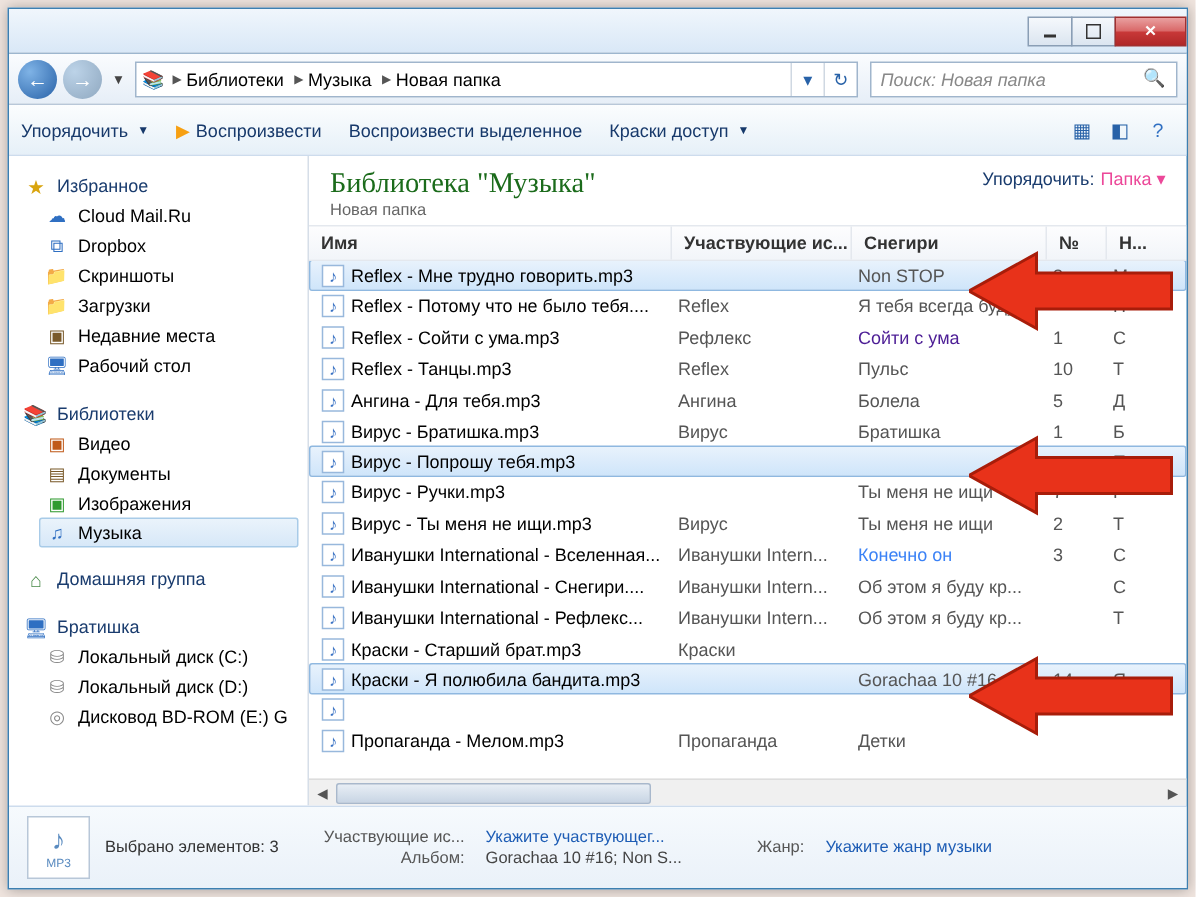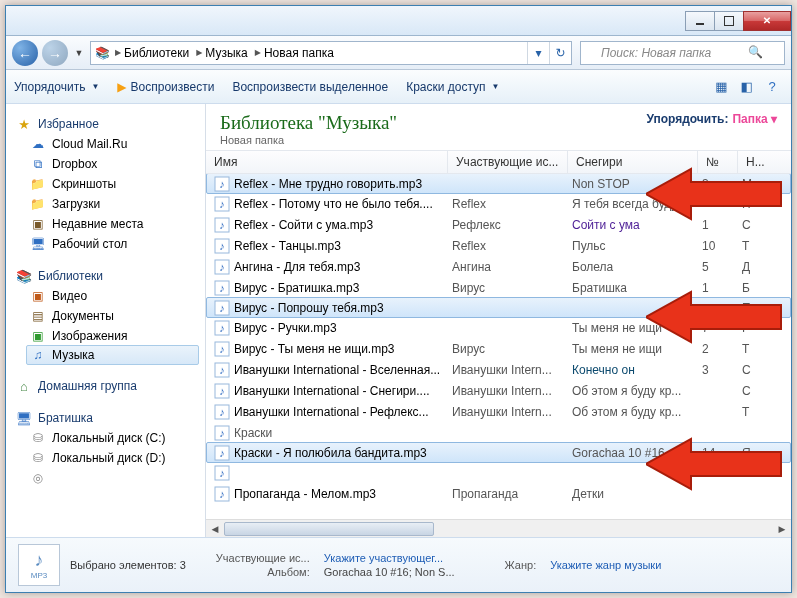--- a/index.html
+++ b/index.html
@@ -14,43 +14,43 @@
   .tbtn.close::before{content:'✕';color:#fff;font-weight:bold;}
   .navbar { height: 34px; background: linear-gradient(to bottom,#fafcfe,#e6eef7); display:flex; align-items:center; padding:0 6px; gap:4px; border-bottom:1px solid #b8c7d8;}
   .navbtn{ width:26px;height:26px;border-radius:50%;background:radial-gradient(circle at 30% 30%,#7fb3e6,#2862a8);display:flex;align-items:center;justify-content:center;color:#fff;font-size:14px;cursor:pointer;}
   .navbtn.fwd{background:radial-gradient(circle at 30% 30%,#bcd3e8,#8fa8c0);}
   .navdrop{width:14px;height:26px;display:flex;align-items:center;justify-content:center;font-size:9px;color:#444;}
   .addrbar{flex:1;height:24px;border:1px solid #a0b5cc;background:#fff;display:flex;align-items:center;font-size:12px;padding-left:4px;}
   .addrbar .seg{display:flex;align-items:center;padding:0 2px;color:#000;}
   .addrbar .seg .tri{font-size:8px;margin:0 3px;color:#555;}
   .addr-icons{margin-left:auto;display:flex;align-items:center;}
   .addr-icons span{width:22px;height:22px;display:flex;align-items:center;justify-content:center;font-size:12px;color:#2862a8;border-left:1px solid #cfd8e2;}
-  .searchbox{width:205px;height:24px;border:1px solid #a0b5cc;background:#fff;display:flex;align-items:center;font-size:12px;color:#888;font-style:italic;padding:0 20px;margin-left:4px;}
+  .searchbox{width:205px;height:24px;border:1px solid #a0b5cc;background:#fff;display:flex;align-items:center;font-size:12px;color:#888;font-style:italic;padding:0 6px;margin-left:4px;}
   .searchbox .sicon{margin-left:auto;width:16px;height:16px;color:#2862a8;font-style:normal;}
   .toolbar{height:34px;background:linear-gradient(to bottom,#fbfdfe,#e6f0f8);display:flex;align-items:center;padding:0 8px;gap:18px;border-bottom:1px solid #cddced;font-size:12px;color:#17396b;}
   .toolbar .item{display:flex;align-items:center;gap:4px;cursor:pointer;}
   .toolbar .drop{font-size:8px;margin-left:2px;}
   .toolbar .spacer{flex:1;}
   .toolbar .ricons span{display:inline-flex;width:22px;justify-content:center;font-size:13px;color:#2862a8;}
   .body{flex:1;display:flex;overflow:hidden;}
   .sidebar{width:200px;border-right:1px solid #d6dee8;padding:10px 0;overflow:auto;font-size:12px;}
   .sidebar .grp{margin-bottom:12px;}
   .sidebar .grphead{display:flex;align-items:center;padding:2px 10px;font-weight:normal;color:#1a3c6e;cursor:pointer;}
   .sidebar .grphead .ico{width:16px;height:16px;margin-right:6px;display:inline-flex;align-items:center;justify-content:center;font-size:13px;}
   .sidebar .gitems{padding-left:14px;}
   .sidebar .gitem{display:flex;align-items:center;padding:2px 10px;color:#000;cursor:pointer;}
   .sidebar .gitem .ico{width:16px;height:16px;margin-right:6px;display:inline-flex;align-items:center;justify-content:center;font-size:12px;}
   .sidebar .gitem.sel{background:linear-gradient(to bottom,#eaf3fb,#d7e8f8);border:1px solid #a8cbe8;border-radius:2px;margin:-1px 6px -1px 6px;padding:1px 3px;}
   .main{flex:1;display:flex;flex-direction:column;overflow:hidden;position:relative;}
   .libheader{padding:8px 14px 4px;display:flex;align-items:flex-start;}
   .libtitle{font-size:19px;color:#1b6b1b;font-family:'Segoe UI';}
   .libsub{font-size:11px;color:#666;}
-  .librr{margin-left:auto;font-size:12px;color:#1a3c6e;display:flex;gap:4px;font-weight:bold;}
+  .librr{margin-left:auto;font-size:12px;color:#1a3c6e;display:flex;gap:4px;}
   .librr .link{color:#ec4899;}
-  .cols{height:24px;display:flex;align-items:center;border-top:1px solid #e4e8ee;border-bottom:1px solid #e4e8ee;font-size:12px;color:#333;background:linear-gradient(to bottom,#fdfdfe,#f2f5f9);}
+  .cols{height:24px;display:flex;align-items:center;border-top:1px solid #e4e8ee;border-bottom:1px solid #e4e8ee;font-size:12px;color:#333;background:linear-gradient(to bottom,#fdfdfe,#f2f5f9);font-weight:bold;}
   .cols .col{padding:0 8px;border-right:1px solid #e4e8ee;height:100%;display:flex;align-items:center;overflow:hidden;white-space:nowrap;}
   .filelist{flex:1;overflow:hidden;font-size:12px;position:relative;}
   .row{height:21px;display:flex;align-items:center;padding-left:8px;white-space:nowrap;}
   .row.sel{background:linear-gradient(to bottom,#e8f2fc,#cfe5fa);border:1px solid #8fb8e0;border-radius:2px;margin:-1px 0;padding-left:7px;}
   .row .cell{overflow:hidden;text-overflow:ellipsis;padding-right:6px;}
   .row .fico{width:16px;height:16px;margin-right:4px;display:inline-flex;align-items:center;justify-content:center;font-size:11px;flex-shrink:0;}
   .hscroll{height:18px;background:#f0f0f0;border-top:1px solid #ddd;position:relative;}
   .hscroll .thumb{position:absolute;left:18px;top:2px;width:210px;height:14px;background:linear-gradient(to bottom,#e8eef5,#c8d5e4);border:1px solid #a8b8cc;border-radius:2px;}
   .hscroll .arr{position:absolute;top:0;width:18px;height:18px;display:flex;align-items:center;justify-content:center;font-size:9px;color:#555;}
   .hscroll .arr.l{left:0;}
@@ -206,20 +206,21 @@
           <div class="gitem">
               <span class="ico" style="color:#888">⛁</span>
               <span>Локальный диск (C:)</span>
             </div>
           <div class="gitem">
               <span class="ico" style="color:#888">⛁</span>
               <span>Локальный диск (D:)</span>
             </div>
           <div class="gitem">
               <span class="ico" style="color:#888">◎</span>
+              <span>Дисковод BD-ROM (E:) G</span>
             </div>
         </div>
       </div>
     </div>
 
     <div class="main">
       <div class="libheader">
         <div>
           <div class="libtitle">Библиотека "Музыка"</div>
           <div class="libsub">Новая папка</div>
@@ -366,21 +367,21 @@
           </div>
           <div class="row">
             <span class="fico">
               <svg class="ficon-svg" viewBox="0 0 16 16">
                 <rect x="1" y="1" width="14" height="14" fill="#fff" stroke="#98b8dc"></rect>
                 <text x="8" y="12" font-size="11" text-anchor="middle" fill="#3a72c4">♪</text>
               </svg>
             </span>
             <span class="cell" style="width:218px">Иванушки International - Вселенная...</span>
             <span class="cell" style="width:120px;color:#555">Иванушки Intern...</span>
-            <span class="cell" style="width:130px;color:#0c4a6e">Конечно он</span>
+            <span class="cell" style="width:130px;color:#3b82f6">Конечно он</span>
             <span class="cell" style="width:40px;color:#555">3</span>
             <span class="cell" style="width:30px;color:#555">С</span>
           </div>
           <div class="row">
             <span class="fico">
               <svg class="ficon-svg" viewBox="0 0 16 16">
                 <rect x="1" y="1" width="14" height="14" fill="#fff" stroke="#98b8dc"></rect>
                 <text x="8" y="12" font-size="11" text-anchor="middle" fill="#3a72c4">♪</text>
               </svg>
             </span>
@@ -403,20 +404,21 @@
             <span class="cell" style="width:40px;color:#555"></span>
             <span class="cell" style="width:30px;color:#555">Т</span>
           </div>
           <div class="row">
             <span class="fico">
               <svg class="ficon-svg" viewBox="0 0 16 16">
                 <rect x="1" y="1" width="14" height="14" fill="#fff" stroke="#98b8dc"></rect>
                 <text x="8" y="12" font-size="11" text-anchor="middle" fill="#3a72c4">♪</text>
               </svg>
             </span>
+            <span class="cell" style="width:218px">Краски - Старший брат.mp3</span>
             <span class="cell" style="width:120px;color:#555">Краски</span>
             <span class="cell" style="width:130px;color:#555"></span>
             <span class="cell" style="width:40px;color:#555"></span>
             <span class="cell" style="width:30px;color:#555"></span>
           </div>
           <div class="row sel">
             <span class="fico">
               <svg class="ficon-svg" viewBox="0 0 16 16">
                 <rect x="1" y="1" width="14" height="14" fill="#fff" stroke="#98b8dc"></rect>
                 <text x="8" y="12" font-size="11" text-anchor="middle" fill="#3a72c4">♪</text>

